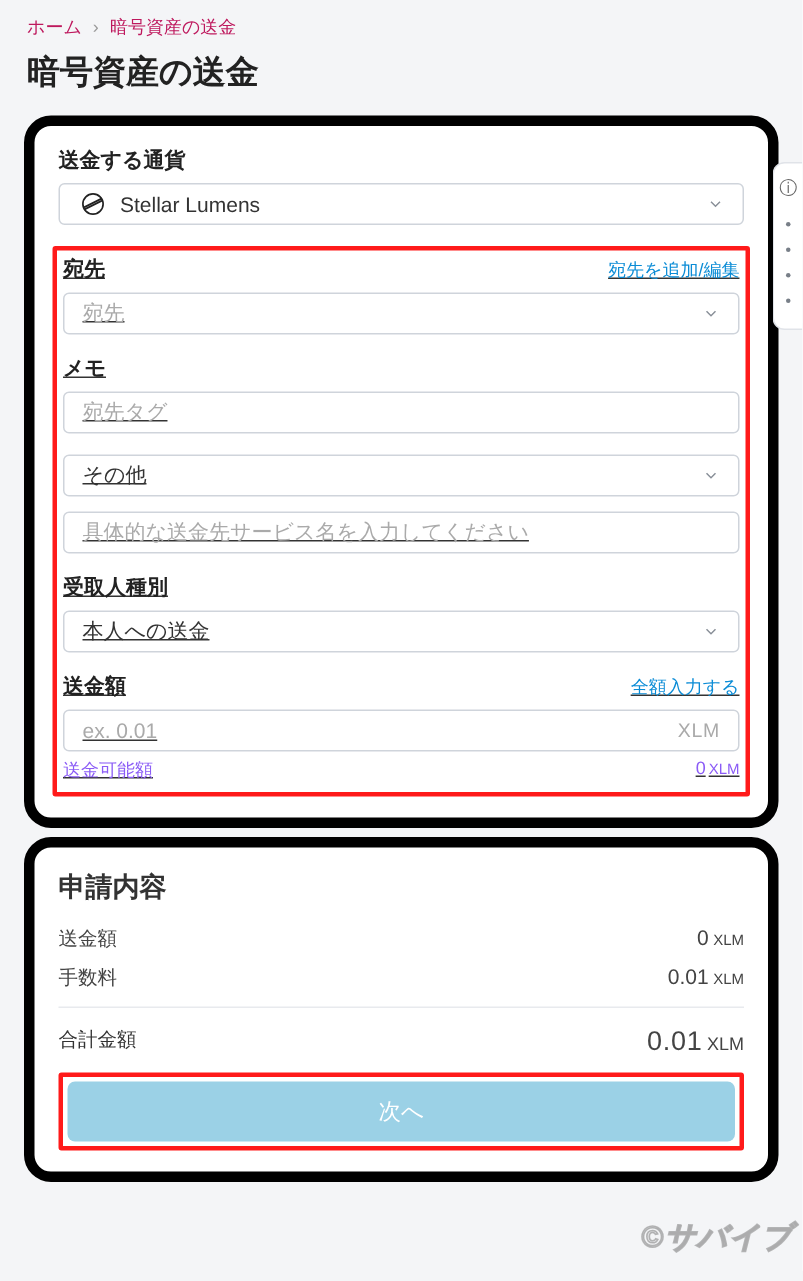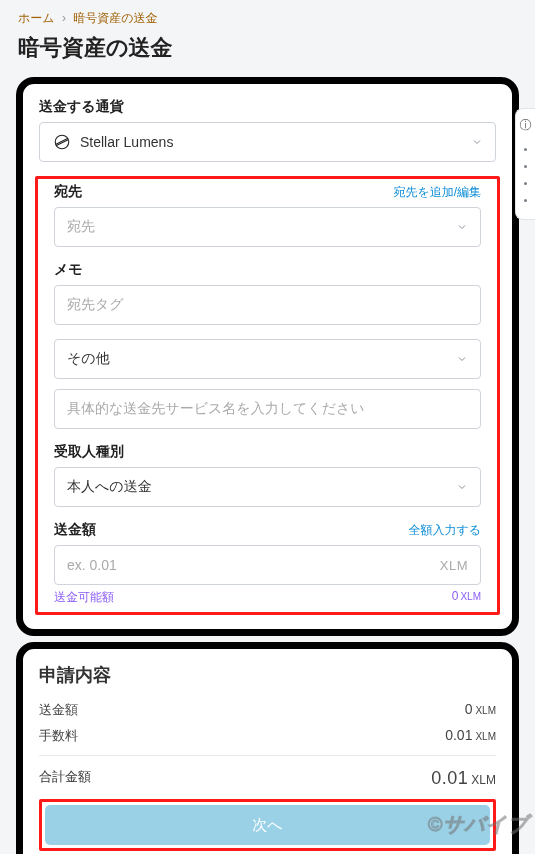--- a/index.html
+++ b/index.html
@@ -10,21 +10,21 @@
     width: 535px;
     height: 854px;
     position: relative;
     overflow: hidden;
   }
   .breadcrumb {
     padding: 10px 18px 6px;
     font-size: 12px;
     color: #555;
   }
-  .breadcrumb a { color: #a16207; text-decoration: none; }
+  .breadcrumb a { color: #be185d; text-decoration: none; }
   .breadcrumb .sep { color: #999; margin: 0 4px; }
   .page-title {
     padding: 0 18px 14px;
     font-size: 22px;
     font-weight: 700;
     color: #222;
   }
   .card {
     background: #fff;
     margin: 0 16px 10px;
@@ -39,21 +39,21 @@
     justify-content: space-between;
     align-items: baseline;
     margin-bottom: 6px;
   }
   .field-label { font-size: 14px; font-weight: 700; color: #222; }
   .field-action { font-size: 12px; color: #0b8cd6; cursor: pointer; }
   .select, .input {
     width: 100%;
     border: 1px solid #cfd4db;
     border-radius: 4px;
-    height: 40px;
+    height: 28px;
     padding: 0 12px;
     font-size: 14px;
     background: #fff;
     display: flex;
     align-items: center;
     position: relative;
     color: #333;
   }
   .input.placeholder, .select.placeholder { color: #aaa; }
   .select .chevron {
@@ -77,22 +77,23 @@
   .helper-row {
     display: flex; justify-content: space-between;
     font-size: 12px; color: #8b5cf6; margin-top: 4px; gap: 20px;
   }
   .helper-row .r { font-weight: 400; }
   .helper-row .unit { font-size: 10px; margin-left: 2px; }
   
   .red-outline {
     border: 3px solid #ff1a1a;
     border-radius: 2px;
-    padding: 4px 16px 6px;
+    padding: 4px 4px 6px;
     margin: 0 -4px 0;
+    text-decoration: underline;
   }
   .gap { height: 10px; }
   .summary-title { font-size: 18px; font-weight:700; margin-bottom: 14px; }
   .summary-row {
     display:flex; justify-content:space-between;
     font-size: 13px; color:#444; margin-bottom: 8px;
   }
   .summary-row .val { color:#444; }
   .summary-row .val .num { font-size: 14px; }
   .summary-row .val .unit { font-size: 10px; margin-left: 3px; }

